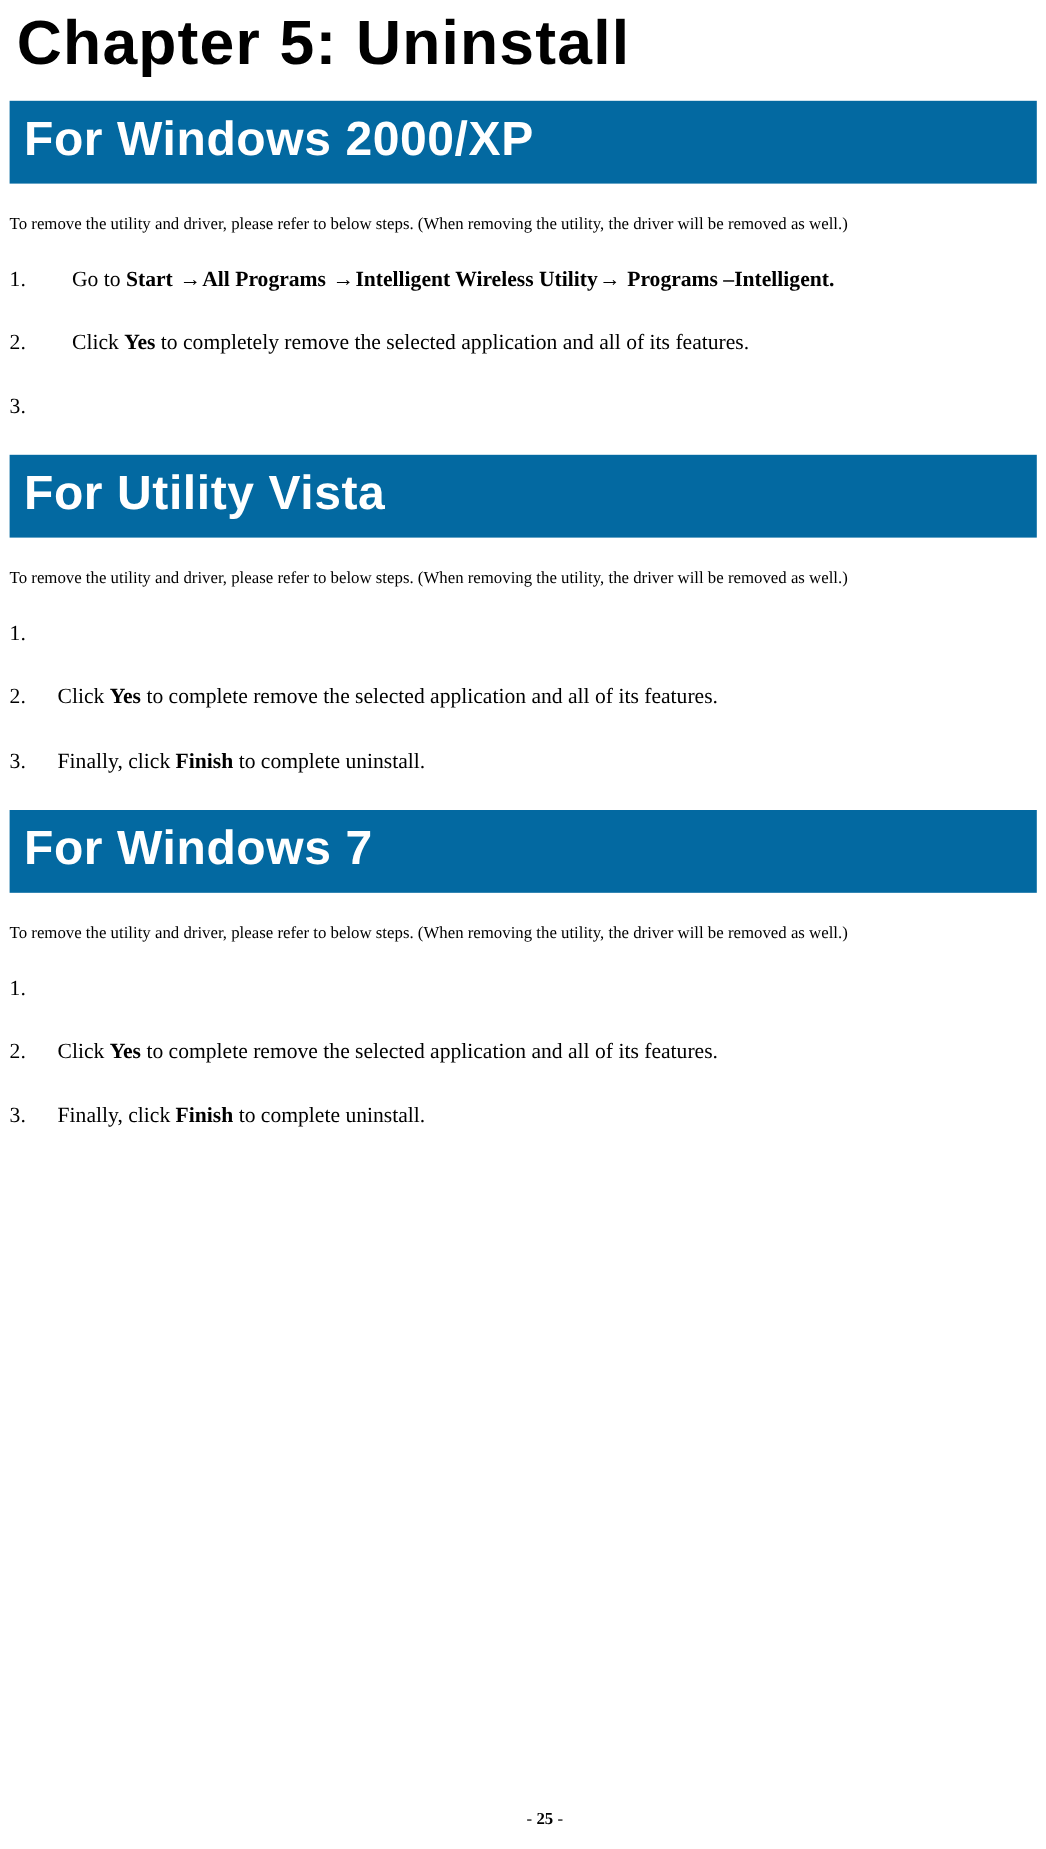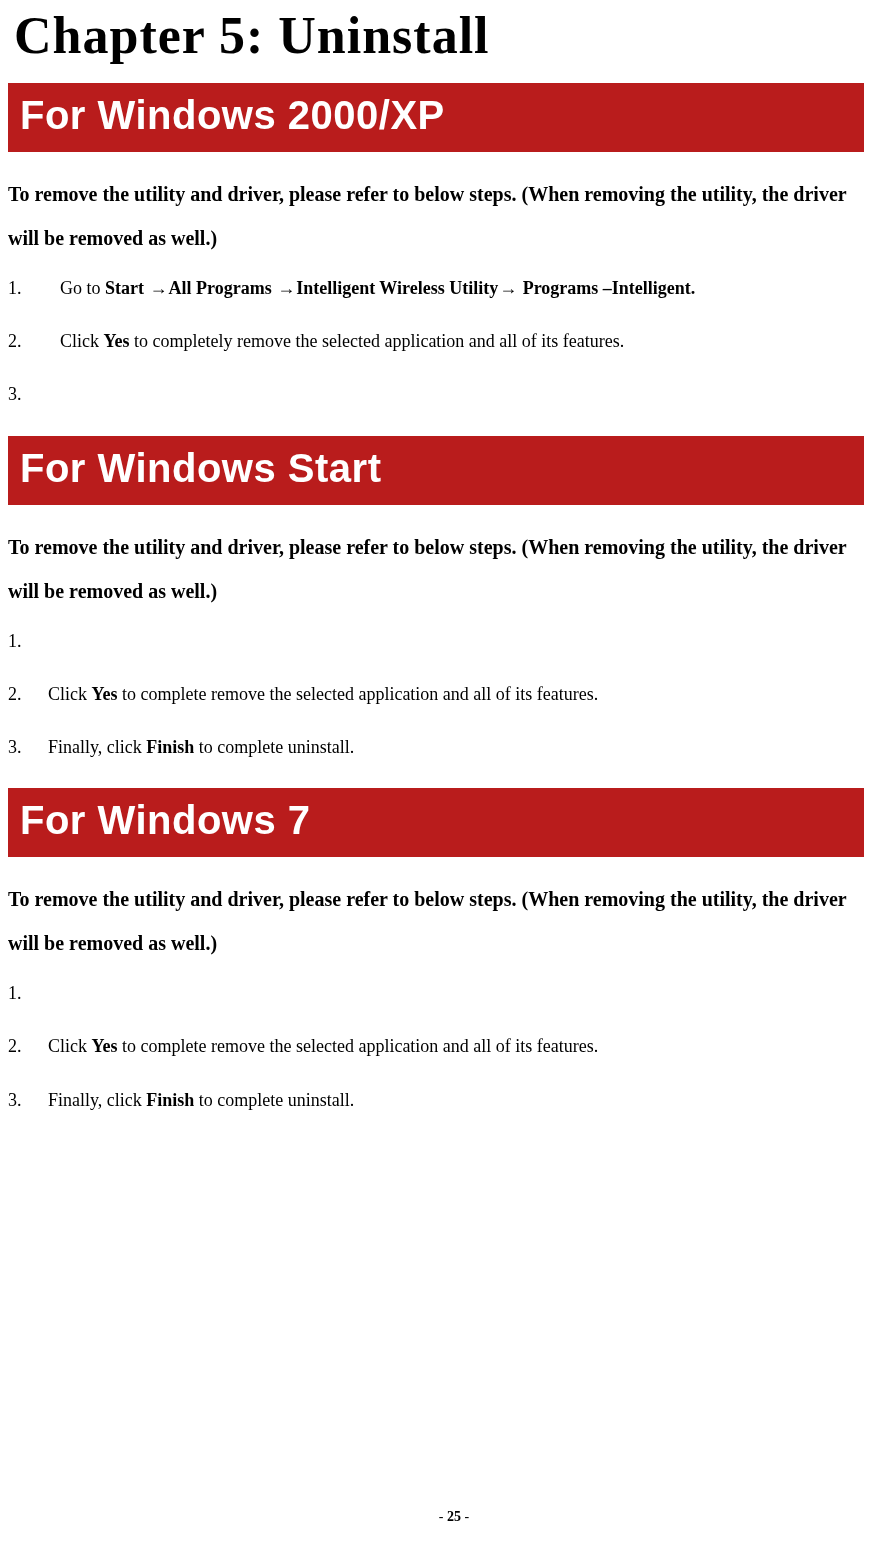--- a/index.html
+++ b/index.html
@@ -6,41 +6,40 @@
     body {
       width: 872px;
       height: 1541px;
       background: #fff;
       font-family: "Times New Roman", Times, serif;
       color: #000;
       position: relative;
       padding: 0 8px;
     }
     .chapter-title {
-      font-family: Liberation Serif, serif;
+      font-family: Liberation Sans, sans-serif;
       font-size: 52px;
       font-weight: bold;
       letter-spacing: 1px;
       margin: 6px 0 18px 6px;
     }
     .section-header {
-      background: #b91c1c;
+      background: #0369a1;
       color: #fff;
       font-family: Arial, Helvetica, sans-serif;
       font-size: 40px;
       font-weight: bold;
       letter-spacing: 0.5px;
       padding: 10px 12px 14px 12px;
       margin: 0 0 20px 0;
     }
     .body-text {
-      font-size: 20px;
+      font-size: 14px;
       line-height: 2.2;
       margin: 0 0 16px 0;
-      font-weight: bold;
     }
     .steps {
       list-style: none;
       margin-bottom: 18px;
     }
     .steps li {
       font-size: 18px;
       line-height: 1.4;
       margin-bottom: 28px;
       display: flex;
@@ -87,21 +86,21 @@
     <span class="num">2.</span>
     <span>
       <span>Click </span><span class="bold">Yes</span><span> to completely remove the selected application and all of its features.</span>
     </span>
   </li>
   <li>
     <span class="num">3.</span>
   </li>
 </ol>
 
-<div class="section-header">For Windows Start</div>
+<div class="section-header">For Utility Vista</div>
 <p class="body-text">To remove the utility and driver, please refer to below steps. (When removing the utility, the driver will be removed as well.)</p>
 <ol class="steps steps-narrow">
   <li>
     <span class="num">1.</span>
   </li>
   <li>
     <span class="num">2.</span>
     <span>
       <span>Click </span><span class="bold">Yes</span><span> to complete remove the selected application and all of its features.</span>
     </span>

